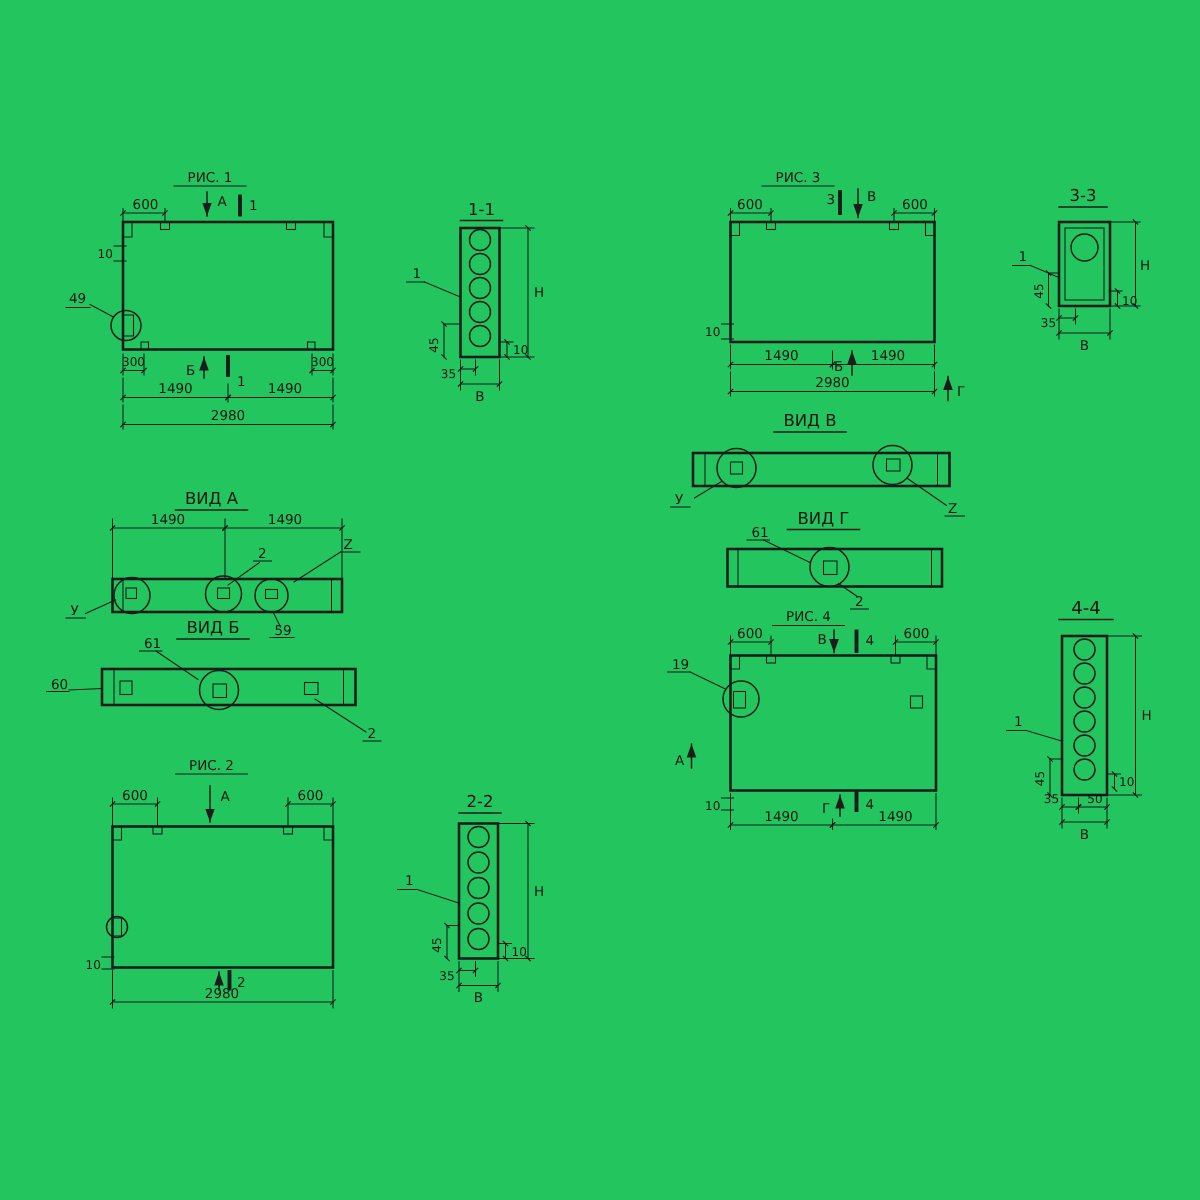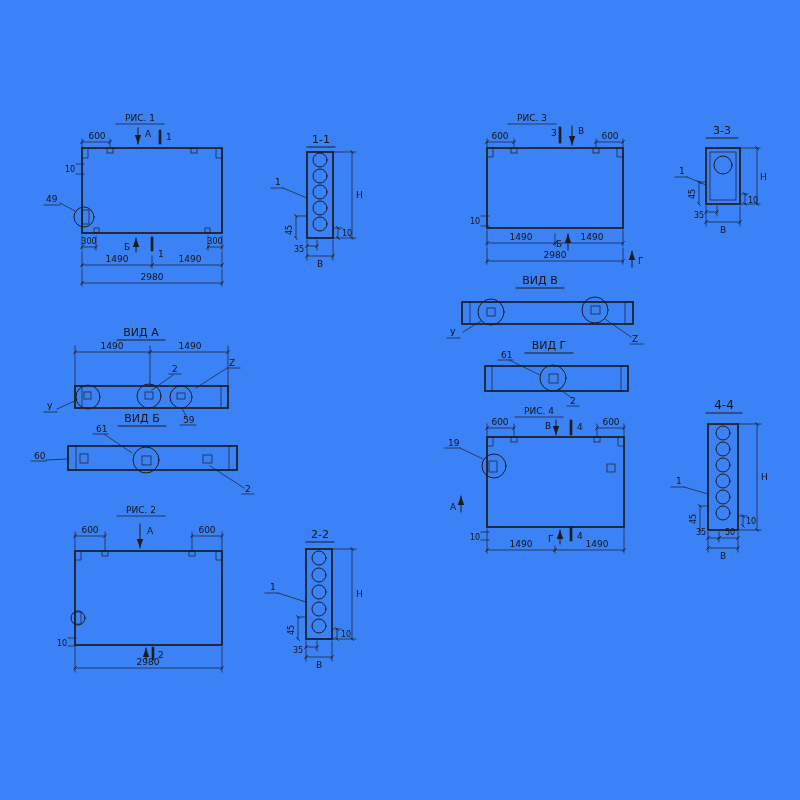--- a/index.html
+++ b/index.html
@@ -1,16 +1,16 @@
 <!DOCTYPE html>
 <html><head>
 <meta charset="utf-8">
 <style>
   html,body{margin:0;padding:0;background:#ffffff;}
-  .sheet{width:800px;height:800px;background:#3b82f6;position:relative;overflow:hidden;}
+  .sheet{width:800px;height:800px;background:#22c55e;position:relative;overflow:hidden;}
   svg{display:block;}
   .ln{stroke:#1c1c1c;stroke-width:1;fill:none;stroke-linecap:square;}
   .thick{stroke-width:1.7;}
   .thin{stroke-width:0.7;}
   .cut{stroke-width:2.6;}
   text{font-family:"DejaVu Sans",sans-serif;font-size:10px;fill:#141414;}
   .t8{font-size:8px;}
   .t9{font-size:9px;}
   .t11{font-size:11px;}
   .t12{font-size:12px;}

